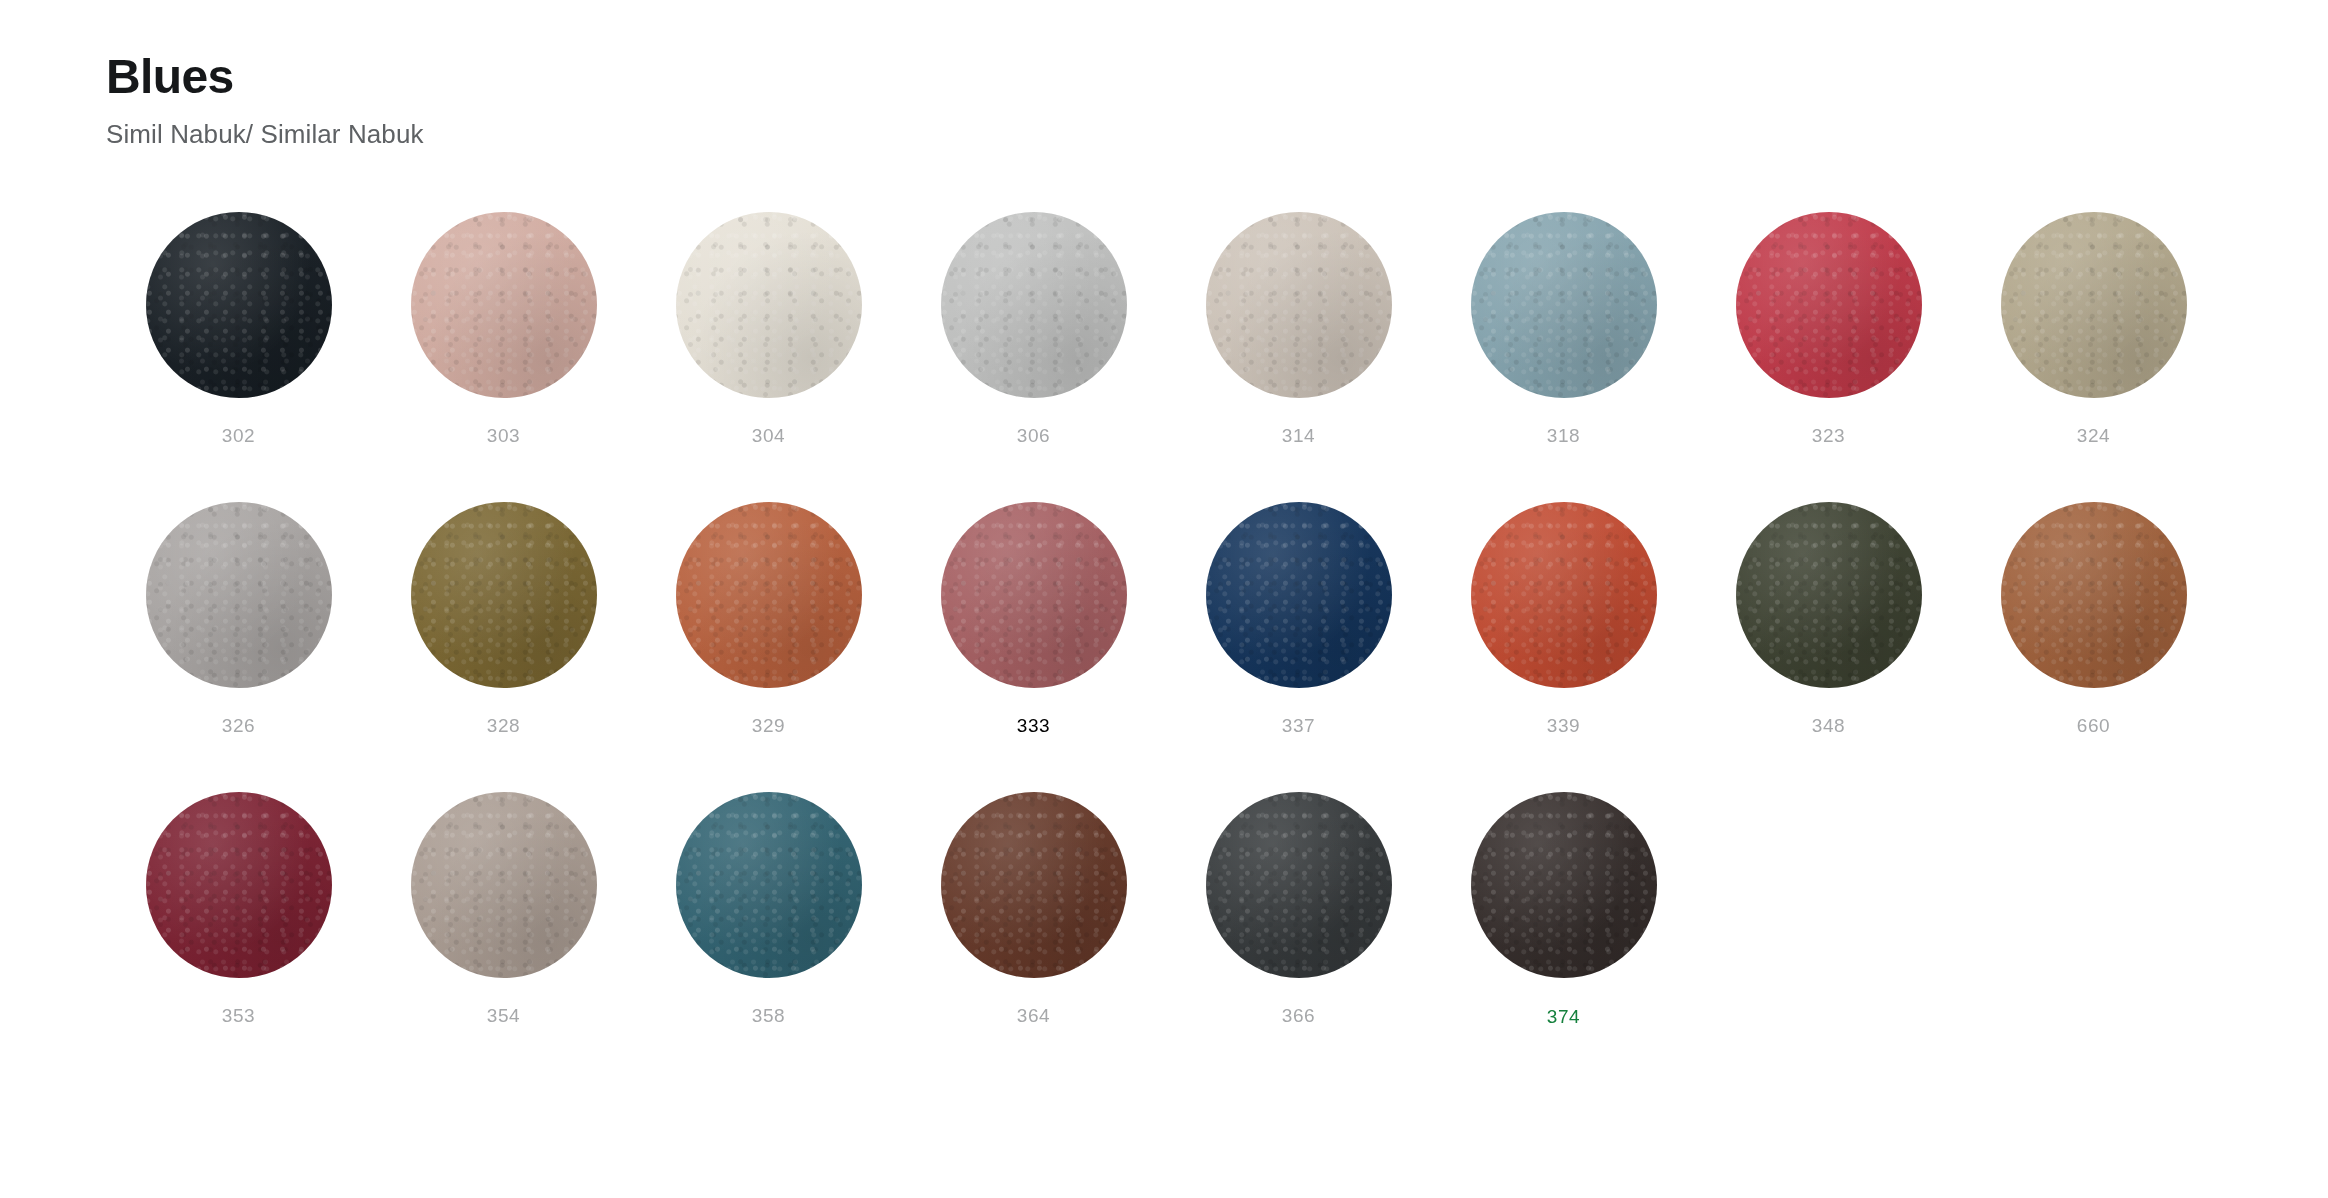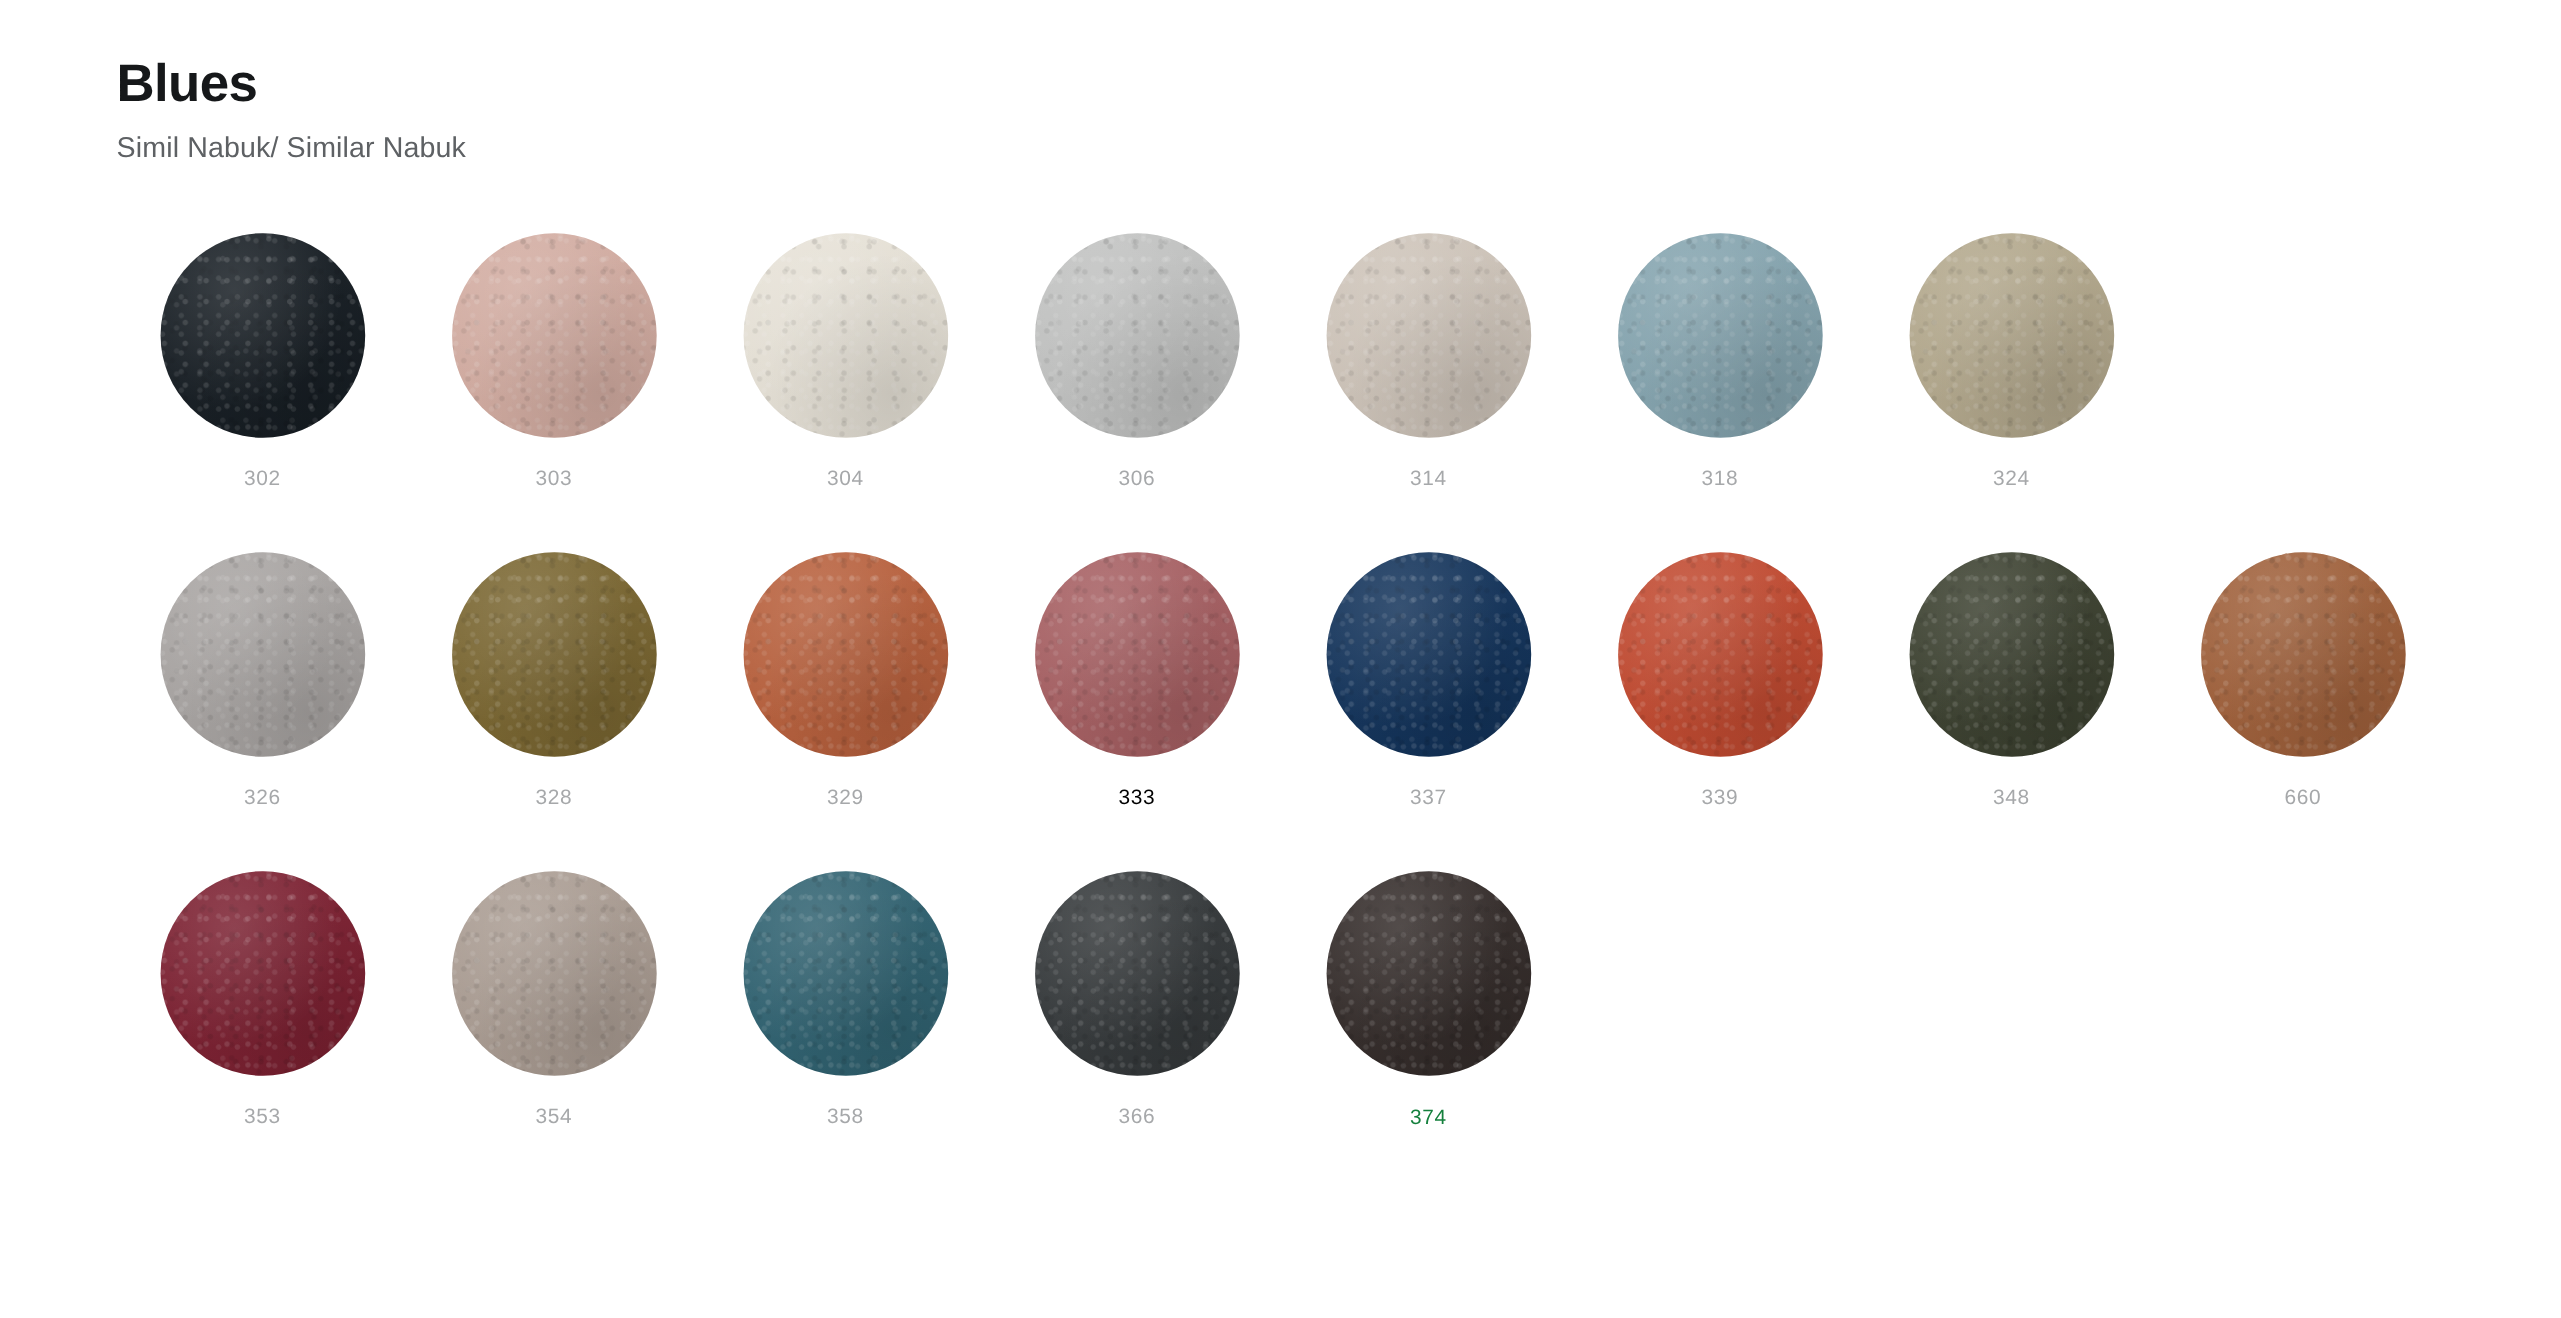--- a/index.html
+++ b/index.html
@@ -143,20 +143,24 @@
       </div>
       <div class="swatch-cell">
         <div class="swatch-disc" style="background-color: rgb(207, 197, 186);"></div>
         <div class="swatch-label" style="color: rgb(166, 168, 170);">314</div>
       </div>
       <div class="swatch-cell">
         <div class="swatch-disc" style="background-color: rgb(133, 165, 176);"></div>
         <div class="swatch-label" style="color: rgb(166, 168, 170);">318</div>
       </div>
       <div class="swatch-cell">
+        <div class="swatch-disc" style="background-color: rgb(194, 56, 72);"></div>
+        <div class="swatch-label" style="color: rgb(166, 168, 170);">323</div>
+      </div>
+      <div class="swatch-cell">
         <div class="swatch-disc" style="background-color: rgb(180, 169, 141);"></div>
         <div class="swatch-label" style="color: rgb(166, 168, 170);">324</div>
       </div>
     </div>
 
     <div class="swatch-row">
       <div class="swatch-cell">
         <div class="swatch-disc" style="background-color: rgb(169, 165, 163);"></div>
         <div class="swatch-label" style="color: rgb(166, 168, 170);">326</div>
       </div>
@@ -195,20 +199,24 @@
         <div class="swatch-disc" style="background-color: rgb(124, 31, 48);"></div>
         <div class="swatch-label" style="color: rgb(166, 168, 170);">353</div>
       </div>
       <div class="swatch-cell">
         <div class="swatch-disc" style="background-color: rgb(171, 157, 147);"></div>
         <div class="swatch-label" style="color: rgb(166, 168, 170);">354</div>
       </div>
       <div class="swatch-cell">
         <div class="swatch-disc" style="background-color: rgb(47, 98, 113);"></div>
         <div class="swatch-label" style="color: rgb(166, 168, 170);">358</div>
+      </div>
+      <div class="swatch-cell">
+        <div class="swatch-disc" style="background-color: rgb(101, 55, 39);"></div>
+        <div class="swatch-label" style="color: rgb(166, 168, 170);">364</div>
       </div>
       <div class="swatch-cell">
         <div class="swatch-disc" style="background-color: rgb(52, 56, 58);"></div>
         <div class="swatch-label" style="color: rgb(166, 168, 170);">366</div>
       </div>
       <div class="swatch-cell">
         <div class="swatch-disc" style="background-color: rgb(51, 43, 41);"></div>
         <div class="swatch-label" style="color: #15803d; margin-top: 29px;">374</div>
       </div>
       <div class="swatch-cell empty"></div>

